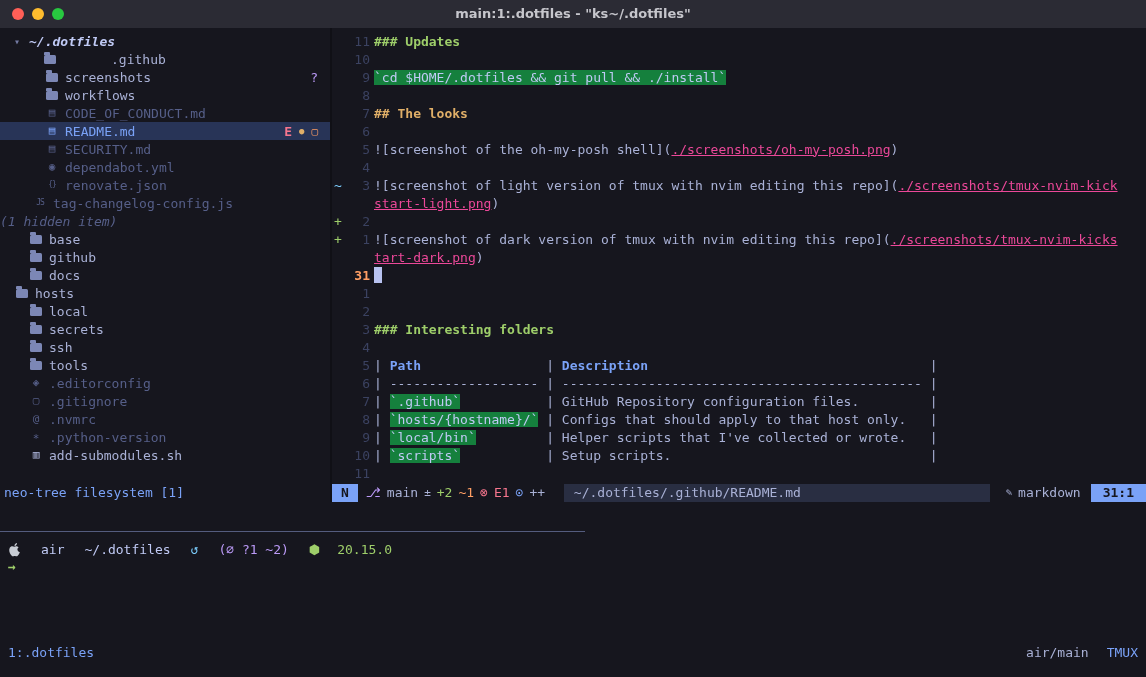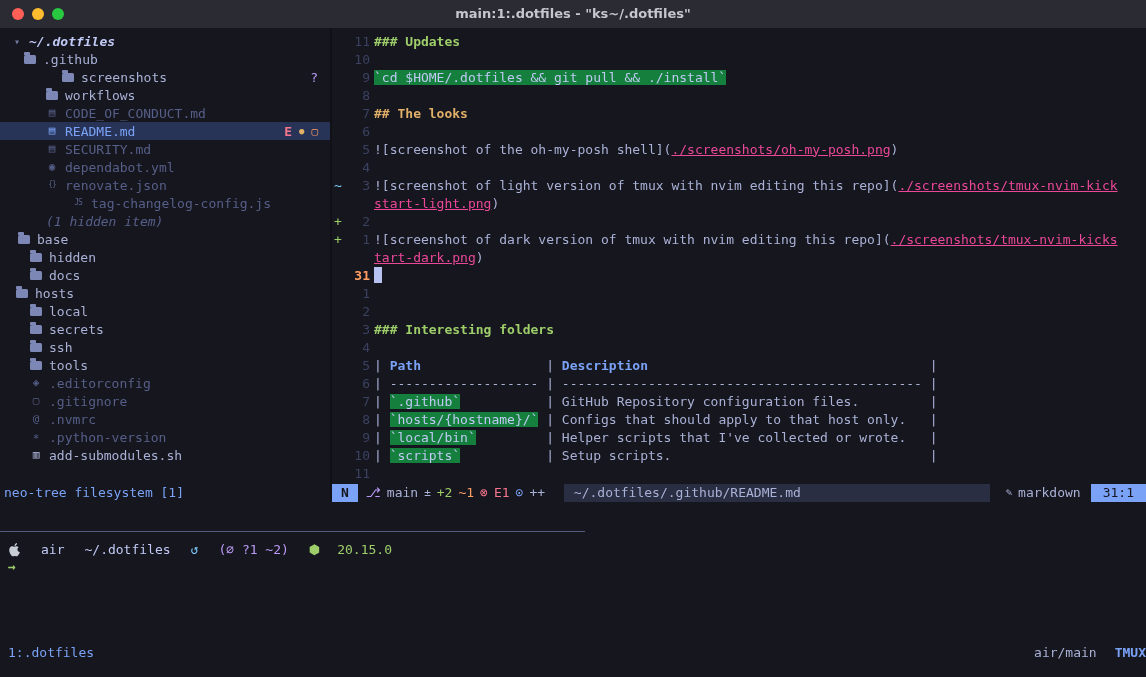--- a/index.html
+++ b/index.html
@@ -66,40 +66,40 @@
   .sl-git { width:198px; flex:none; padding-left:8px; color:#a9b1d6; display:flex; gap:6px; }
   .sl-branch-ico { color:#bb9af7; }
   .sl-add { color:#9ece6a; } .sl-modch { color:#ff9e64; }
   .sl-err-ico { color:#f7768e; } .sl-err { color:#f7768e; }
   .sl-extra-ico { color:#7aa2f7; }
   .sl-path { background:#292e42; color:#a9b1d6; width:406px; flex:none; padding:0 10px;
     overflow:hidden; }
   .sl-spacer { flex:1; }
   .sl-ft { color:#a9b1d6; padding:0 10px; display:flex; gap:6px; align-items:center; }
   .sl-ft-ico { color:#a9b1d6; font-size:11px; }
-  .sl-pos { background:#7aa2f7; color:#16161e; font-weight:normal; padding:0 12px; flex:none; }
+  .sl-pos { background:#7aa2f7; color:#16161e; font-weight:bold; padding:0 12px; flex:none; }
   
   .pane-border { position:absolute; left:0; top:503px; width:585px; height:1px; background:#545c7e; }
   .prompt-line1 { position:absolute; left:8px; top:512px; height:18px; display:flex;
     align-items:center; gap:12px; white-space:pre; color:#c0caf5; }
   .p-seg { margin-right:8px; }
   .p-apple { display:inline-flex; align-items:center; margin-right:8px; }
   .p-sync { color:#7dcfff; }
   .p-git { color:#bb9af7; }
   .p-node-ico { color:#9ece6a; margin-right:5px; }
   .p-node { color:#9ece6a; }
   .prompt-line2 { position:absolute; left:8px; top:530px; height:18px; line-height:18px;
     color:#9ece6a; font-weight:bold; }
   
   .tmux-bar { position:absolute; left:0; right:0; top:616px; height:18px; line-height:18px;
     display:flex; align-items:center; }
   .tmux-window { color:#7aa2f7; margin-left:8px; }
   .tmux-spacer { flex:1; }
   .tmux-session { color:#a9b1d6; margin-right:18px; }
-  .tmux-label { color:#7aa2f7; font-weight:bold; }
+  .tmux-label { color:#7aa2f7; font-weight:normal; margin-right:8px; }
 </style>
 </head>
 <body>
 
 <div class="window">
 
   <div class="titlebar">
     <div class="lights">
       <div class="light red"></div>
       <div class="light yellow"></div>
@@ -109,32 +109,32 @@
   </div>
 
   <div class="content">
 
     <div class="sidebar">
       <div class="tree-row root" style="padding-left:14px">
         <span class="chev">▾</span>
         <span>~/.dotfiles</span>
       </div>
       <div>
-          <div class="tree-row dir" style="padding-left: 24px;"><span class="ico-folder"></span><span class="tree-label">.github</span></div>
-          <div class="tree-row dir" style="padding-left: 62px;"><span class="ico-folder"></span><span class="tree-label">screenshots</span><span class="badges"><span class="bdg-untracked">?</span></span></div>
+          <div class="tree-row dir" style="padding-left: 44px; gap: 48px;"><span class="ico-folder"></span><span class="tree-label">.github</span></div>
+          <div class="tree-row dir" style="padding-left: 46px;"><span class="ico-folder"></span><span class="tree-label">screenshots</span><span class="badges"><span class="bdg-untracked">?</span></span></div>
           <div class="tree-row dir" style="padding-left: 46px;"><span class="ico-folder"></span><span class="tree-label">workflows</span></div>
           <div class="tree-row dim" style="padding-left: 46px;"><span class="ico-glyph">▤</span><span class="tree-label">CODE_OF_CONDUCT.md</span></div>
           <div class="tree-row sel" style="padding-left: 46px;"><span class="ico-glyph">▤</span><span class="tree-label">README.md</span><span class="badges"><span class="bdg-err">E</span><span class="bdg-mod">●</span><span class="bdg-gitmod">▢</span></span></div>
           <div class="tree-row dim" style="padding-left: 46px;"><span class="ico-glyph">▤</span><span class="tree-label">SECURITY.md</span></div>
           <div class="tree-row dim" style="padding-left: 46px;"><span class="ico-glyph">◉</span><span class="tree-label">dependabot.yml</span></div>
           <div class="tree-row dim" style="padding-left: 46px;"><span class="ico-glyph small">{}</span><span class="tree-label">renovate.json</span></div>
-          <div class="tree-row dim" style="padding-left: 72px;"><span class="ico-glyph small">JS</span><span class="tree-label">tag-changelog-config.js</span></div>
-          <div class="tree-row note" style="padding-left: 46px;"><span class="tree-label">(1 hidden item)</span></div>
-          <div class="tree-row dir" style="padding-left: 18px;"><span class="ico-folder"></span><span class="tree-label">base</span></div>
-          <div class="tree-row dir" style="padding-left: 30px;"><span class="ico-folder"></span><span class="tree-label">hidden</span></div>
+          <div class="tree-row dim" style="padding-left: 34px;"><span class="ico-glyph small">JS</span><span class="tree-label">tag-changelog-config.js</span></div>
+          <div class="tree-row note" style=""><span class="tree-label">(1 hidden item)</span></div>
+          <div class="tree-row dir" style="padding-left: 30px;"><span class="ico-folder"></span><span class="tree-label">base</span></div>
+          <div class="tree-row dir" style="padding-left: 30px;"><span class="ico-folder"></span><span class="tree-label">github</span></div>
           <div class="tree-row dir" style="padding-left: 30px;"><span class="ico-folder"></span><span class="tree-label">docs</span></div>
           <div class="tree-row dir" style="padding-left: 16px;"><span class="ico-folder"></span><span class="tree-label">hosts</span></div>
           <div class="tree-row dir" style="padding-left: 30px;"><span class="ico-folder"></span><span class="tree-label">local</span></div>
           <div class="tree-row dir" style="padding-left: 30px;"><span class="ico-folder"></span><span class="tree-label">secrets</span></div>
           <div class="tree-row dir" style="padding-left: 30px;"><span class="ico-folder"></span><span class="tree-label">ssh</span></div>
           <div class="tree-row dir" style="padding-left: 30px;"><span class="ico-folder"></span><span class="tree-label">tools</span></div>
           <div class="tree-row dim" style="padding-left: 30px;"><span class="ico-glyph">◈</span><span class="tree-label">.editorconfig</span></div>
           <div class="tree-row dim" style="padding-left: 30px;"><span class="ico-glyph">▢</span><span class="tree-label">.gitignore</span></div>
           <div class="tree-row dim" style="padding-left: 30px;"><span class="ico-glyph">@</span><span class="tree-label">.nvmrc</span></div>
           <div class="tree-row dim" style="padding-left: 30px;"><span class="ico-glyph">∗</span><span class="tree-label">.python-version</span></div>

